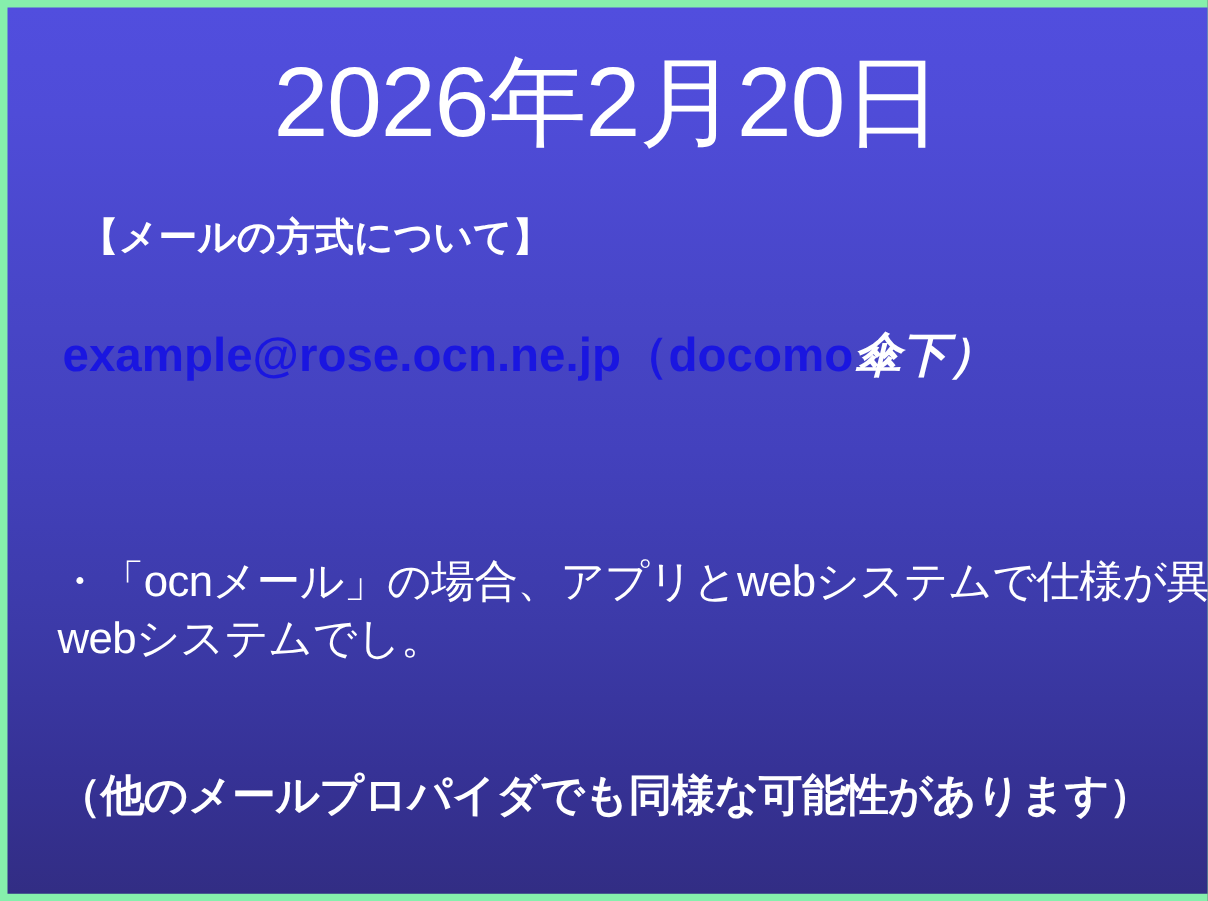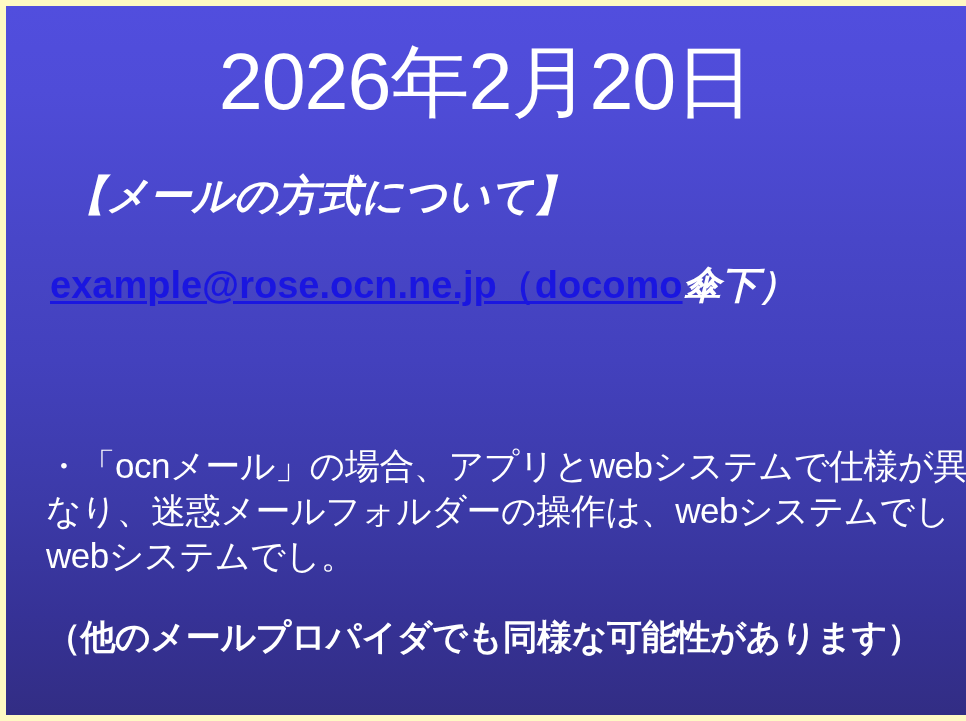--- a/index.html
+++ b/index.html
@@ -12,21 +12,21 @@
     height: 721px;
     overflow: hidden;
     font-family: "Liberation Sans", "DejaVu Sans", sans-serif;
   }
 
   
   #slide-frame {
     position: relative;
     width: 966px;
     height: 721px;
-    background: #fef9c3;
+    background: #86efac;
     box-sizing: border-box;
   }
 
   
   #slide-canvas {
     position: absolute;
     left: 6px;
     top: 6px;
     width: 960px;
     height: 709px;
@@ -60,41 +60,39 @@
   .body-line {
     position: absolute;
     color: #ffffff;
     font-weight: bold;
     white-space: nowrap;
   }
 
   #bracket-heading {
     left: 58px;
     top: 167px;
-    font-size: 42px;
+    font-size: 31px;
     line-height: 1.1;
     font-weight: bold;
     letter-spacing: 0px;
-    font-style: italic;
   }
 
   
   #email-line {
     position: absolute;
     left: 44px;
     top: 258px;
     font-size: 38px;
     line-height: 1.15;
     font-weight: bold;
     white-space: nowrap;
     color: #ffffff;
   }
   #email-link {
     color: #1a16e0;
-    text-decoration: underline;
     text-decoration-thickness: 3px;
     text-underline-offset: 3px;
     cursor: pointer;
   }
   #email-suffix {
     color: #ffffff;
     font-style: italic;
   }
 
   
@@ -136,20 +134,19 @@
     <div id="slide-title">2026年2月20日</div>
 
     <div id="bracket-heading" class="body-line">【メールの方式について】</div>
 
     <div id="email-line">
       <span id="email-link">example@rose.ocn.ne.jp（docomo</span><span id="email-suffix">傘下）</span>
     </div>
 
     <div id="para-one">
       <span class="pline">・「ocnメール」の場合、アプリとwebシステムで仕様が異</span>
-      <span class="pline">なり、迷惑メールフォルダーの操作は、webシステムでし</span>
       <span class="pline">webシステムでし。</span>
     </div>
 
     <div id="para-two">（他のメールプロパイダでも同様な可能性があります）</div>
 
   </div>
 </div>
 
 </body></html>

